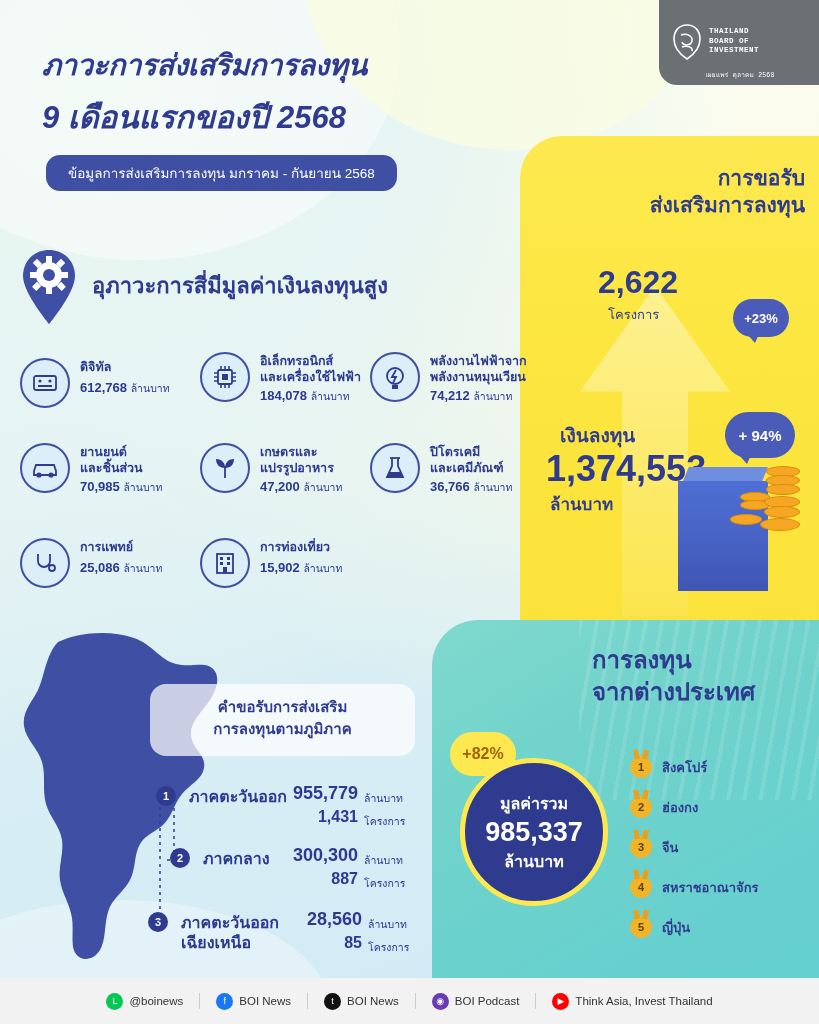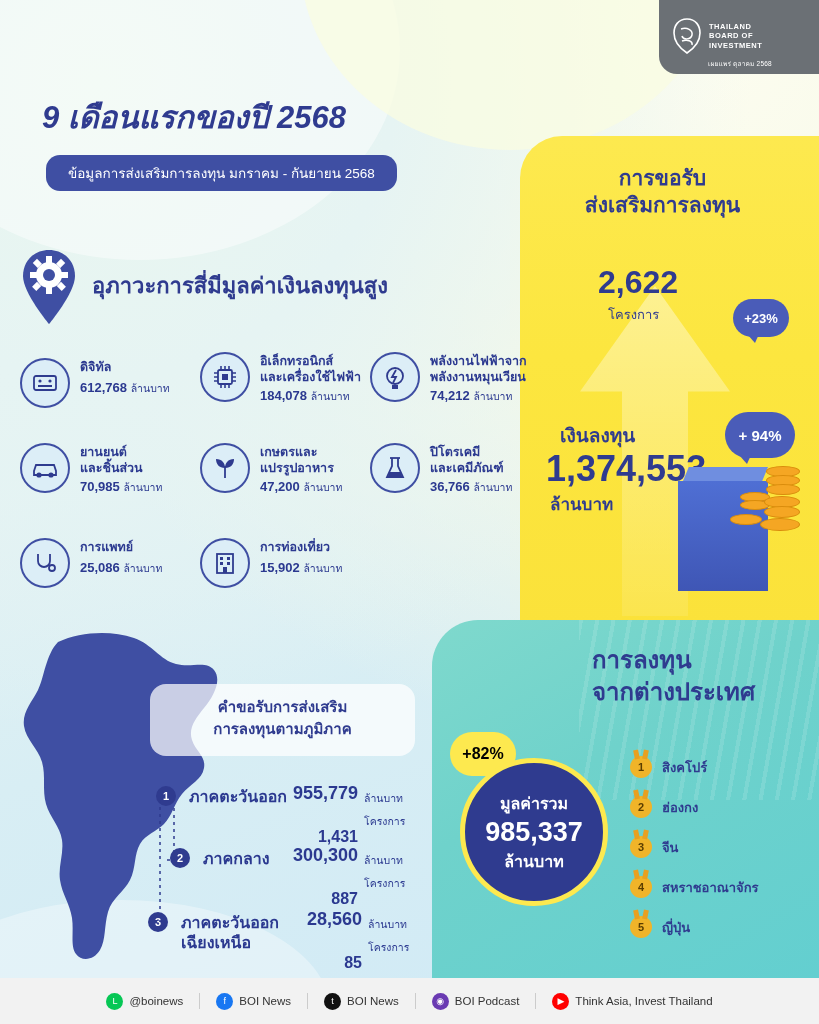--- a/index.html
+++ b/index.html
@@ -16,25 +16,26 @@
       radial-gradient(circle at 12% 8%, #eaf7ef 0%, #e6f4f3 25%, transparent 55%),
       radial-gradient(circle at 85% 3%, #fdfdf0 0%, #f6f9e8 30%, transparent 60%),
       linear-gradient(160deg,#eef8f1 0%, #e3f2f3 35%, #d8eef4 60%, #cfe9f6 100%);
   }
   .swoosh {
     position:absolute; border-radius:50%; filter:blur(0.2px);
   }
 
   
   .boi-logo {
-    position:absolute; top:0; right:0; width:160px; height:74px;
+    position:absolute; top:0; right:0; width:160px; height:85px;
     background:#6b7075;
     border-bottom-left-radius:18px;
     display:flex; align-items:center; gap:6px;
     padding:6px 10px 8px 12px;
+    font-family:Liberation Mono, monospace;
   }
   .boi-mark { width:32px; height:38px; flex:0 0 32px; }
   .boi-text { color:#fff; font-size:7.5px; line-height:1.25; letter-spacing:0.5px; font-weight:bold;}
   .boi-sub {
     position:absolute; bottom:5px; left:12px; right:10px;
     color:#fff; font-size:6.5px; text-align:center; letter-spacing:0.2px;
   }
 
   .title-main {
     position:absolute; left:42px; top:42px;
@@ -57,21 +58,21 @@
     background:linear-gradient(180deg,#fde94f 0%, #fce63f 45%, #fbe23a 100%);
     border-top-left-radius:42px;
   }
   .yp-arrow {
     position:absolute; left:60px; top:150px; width:150px; height:330px;
     background:linear-gradient(180deg, rgba(255,255,255,.42), rgba(255,255,255,.10));
     clip-path:polygon(50% 0%, 100% 32%, 72% 32%, 72% 100%, 28% 100%, 28% 32%, 0% 32%);
   }
   .yp-title {
     position:absolute; left:0; right:14px; top:28px;
-    text-align:center; color:#2f3b8f; font-size:21px; font-weight:bold; line-height:1.3;
+    text-align:right; color:#2f3b8f; font-size:21px; font-weight:bold; line-height:1.3;
   }
   .yp-date {
     position:absolute; left:0; right:14px; top:98px;
     text-align:center; color:#2f3b8f; font-size:12px;
   }
   .yp-num1 {
     position:absolute; left:78px; top:128px; color:#2f3b8f;
     font-size:32px; font-weight:bold;
   }
   .yp-num1-lbl {
@@ -149,21 +150,21 @@
   }
   .rg { position:absolute; }
   .rg-num {
     position:absolute; left:0; top:0; width:20px; height:20px; border-radius:50%;
     background:#2f3b8f; color:#fff; font-size:11px;
     display:flex; align-items:center; justify-content:center; font-weight:bold;
   }
   .rg-name { position:absolute; left:33px; top:1px; color:#2b3990; font-size:16px; font-weight:bold; line-height:1.25; white-space:pre-line;}
   .rg-v1 { position:absolute; color:#2b3990; font-size:18px; font-weight:bold; text-align:right;}
   .rg-u1 { position:absolute; color:#2b3990; font-size:10.5px;}
-  .rg-v2 { position:absolute; color:#2b3990; font-size:16px; font-weight:bold; text-align:right;margin-top:20px;}
+  .rg-v2 { position:absolute; color:#2b3990; font-size:16px; font-weight:bold; text-align:right;}
   .rg-u2 { position:absolute; color:#2b3990; font-size:10.5px;}
 
   
   .fdi-panel {
     position:absolute; left:432px; top:620px; width:387px; height:358px;
     background:linear-gradient(150deg,#7fd9cd 0%, #6fd2cb 40%, #63cfd0 100%);
     border-top-left-radius:46px;
   }
   .fdi-wave {
     position:absolute; right:0; top:0; width:240px; height:180px;
@@ -181,21 +182,21 @@
     position:absolute; left:28px; top:138px; width:148px; height:148px;
     border-radius:50%; background:#2f3b8f; border:5px solid #fde94f;
     display:flex; flex-direction:column; align-items:center; justify-content:center;
     color:#fff;
   }
   .fdi-c1 { font-size:16px; font-weight:bold; }
   .fdi-c2 { font-size:27px; font-weight:bold; margin:1px 0;}
   .fdi-c3 { font-size:16px; font-weight:bold; }
   .fdi-badge {
     position:absolute; left:18px; top:112px; width:66px; height:44px;
-    background:#fde94f; color:#000000; border-radius:22px;
+    background:#fde94f; color:#a16207; border-radius:22px;
     display:flex; align-items:center; justify-content:center; font-size:16px; font-weight:bold;text-align:right;
   }
   .fdi-badge::after {
     content:""; position:absolute; bottom:-7px; right:16px;
     border-left:5px solid transparent; border-right:9px solid transparent;
     border-top:10px solid #fde94f;
   }
   .ctry { position:absolute; display:flex; align-items:center; gap:10px; }
   .ctry-medal {
     width:22px; height:22px; border-radius:50%;
@@ -236,20 +237,21 @@
       <path d="M11 24 C16 22 22 24 21 28" fill="none" stroke="#fff" stroke-width="1.5"></path>
     </svg>
     <div class="boi-text">
       <div>THAILAND</div>
       <div>BOARD OF</div>
       <div>INVESTMENT</div>
     </div>
     <div class="boi-sub">เผยแพร่ ตุลาคม 2568</div>
   </div>
 
+  <div class="title-main">ภาวะการส่งเสริมการลงทุน</div>
   <div class="title-sub">9 เดือนแรกของปี 2568</div>
   <div class="pill-head">ข้อมูลการส่งเสริมการลงทุน มกราคม - กันยายน 2568</div>
 
   <div class="yellow-panel">
     <div class="yp-arrow"></div>
     <div class="yp-title">
       <div>การขอรับ</div>
       <div>ส่งเสริมการลงทุน</div>
     </div>
     <div class="yp-num1">2,622</div>

